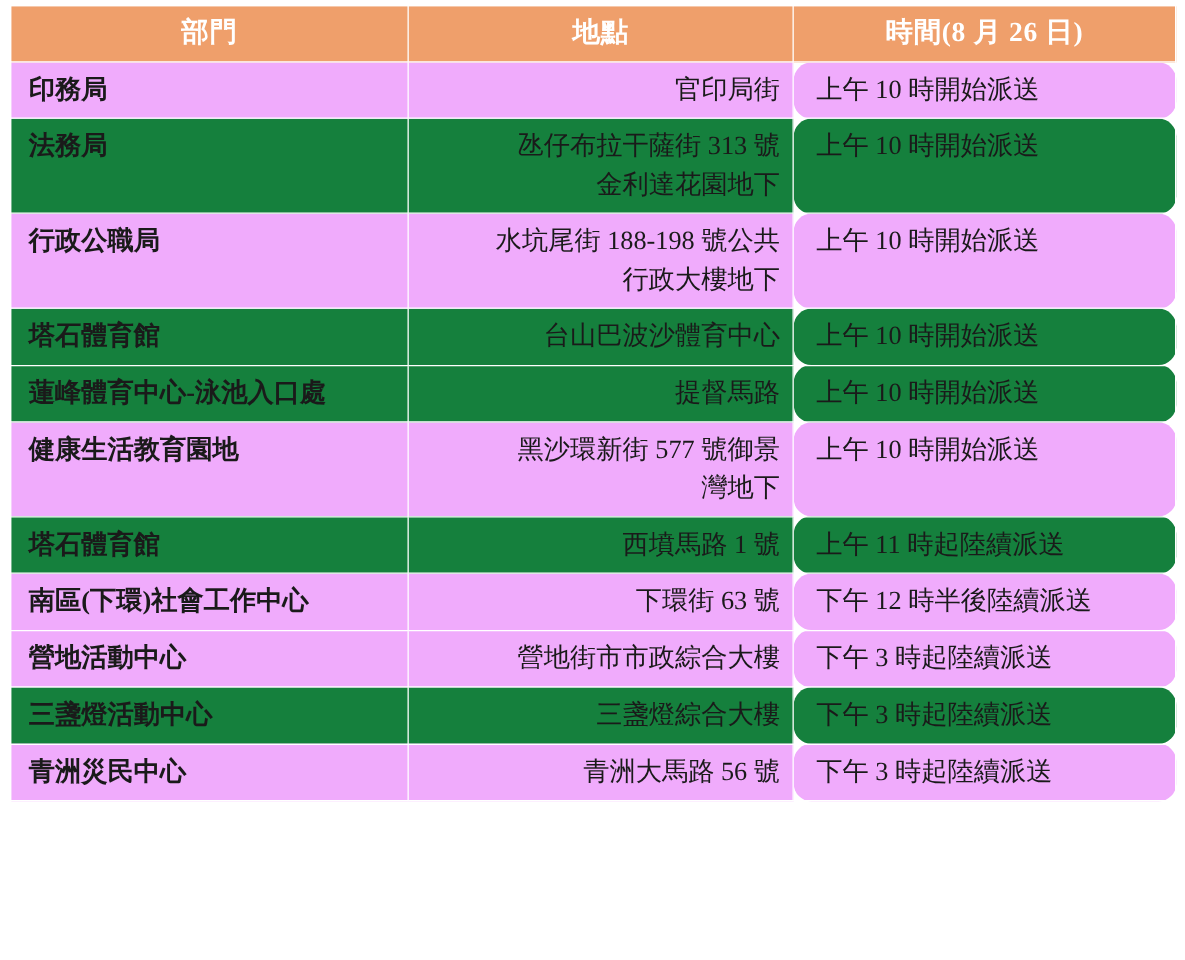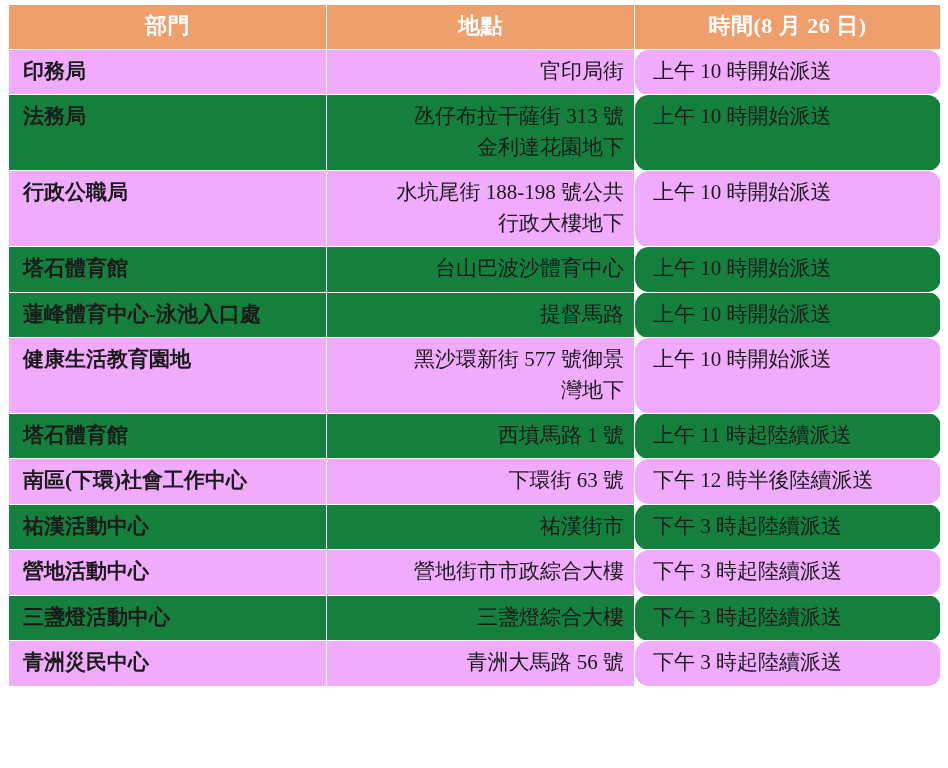--- a/index.html
+++ b/index.html
@@ -121,25 +121,20 @@
         <tr class="even">
           <td class="dept">塔石體育館</td>
           <td class="place"><span>西墳馬路 1 號</span></td>
           <td class="time"><span class="nowrap">上午 11 時起陸續派送</span></td>
         </tr>
         <tr class="odd">
           <td class="dept">南區(下環)社會工作中心</td>
           <td class="place"><span>下環街 63 號</span></td>
           <td class="time"><span class="nowrap">下午 12 時半後陸續派送</span></td>
         </tr>
-        <tr class="even">
-          <td class="dept">祐漢活動中心</td>
-          <td class="place"><span>祐漢街市</span></td>
-          <td class="time"><span class="nowrap">下午 3 時起陸續派送</span></td>
-        </tr>
         <tr class="odd">
           <td class="dept">營地活動中心</td>
           <td class="place"><span>營地街市市政綜合大樓</span></td>
           <td class="time"><span class="nowrap">下午 3 時起陸續派送</span></td>
         </tr>
         <tr class="even">
           <td class="dept">三盞燈活動中心</td>
           <td class="place"><span>三盞燈綜合大樓</span></td>
           <td class="time"><span class="nowrap">下午 3 時起陸續派送</span></td>
         </tr>

